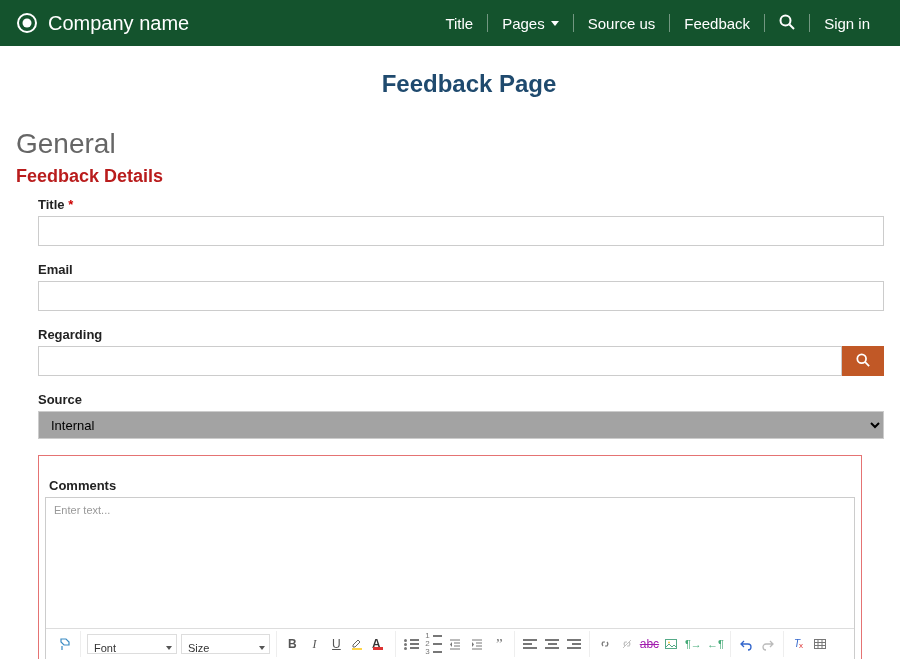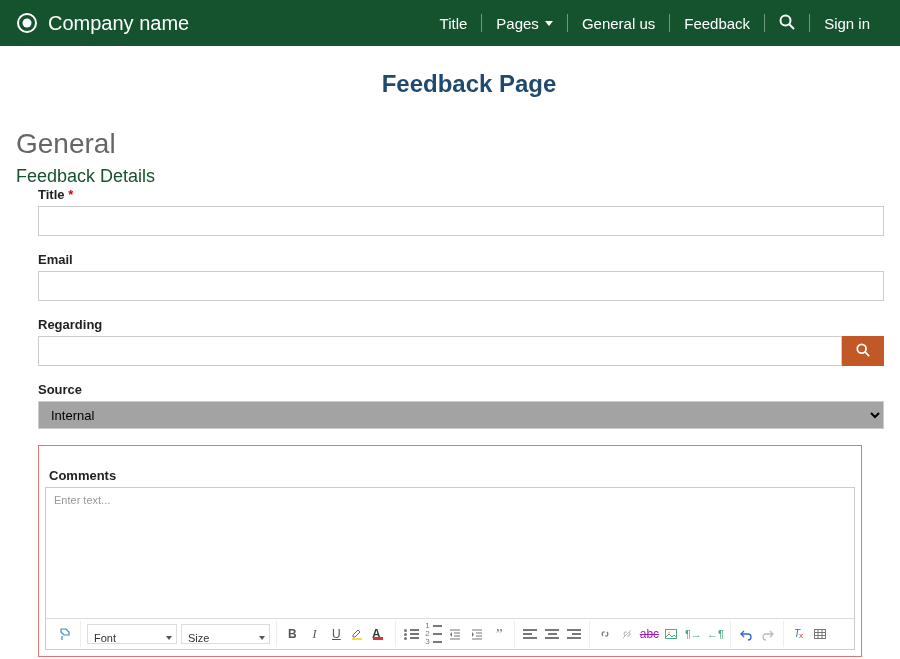--- a/index.html
+++ b/index.html
@@ -62,22 +62,23 @@
     padding: 0 16px 20px 16px;
   }
   .section-title {
     font-size: 28px;
     color: #666;
     font-weight: 400;
     margin-bottom: 6px;
   }
   .sub-title {
     font-size: 18px;
-    color: #14532d;
-    font-weight: 400;
+    color: #b91c1c;
+    font-weight: 700;
+    margin-bottom: 10px;
   }
   .form-group {
     margin: 0 0 16px 22px;
   }
   .form-label {
     font-size: 13px;
     font-weight: 700;
     margin-bottom: 4px;
     display: block;
   }
@@ -203,21 +204,21 @@
     <div class="nav-item">
         <span>Title</span>
       </div>
     <div class="nav-sep"></div>
     <div class="nav-item">
         <span>Pages</span>
         <span class="caret"></span>
       </div>
     <div class="nav-sep"></div>
     <div class="nav-item">
-        <span>General us</span>
+        <span>Source us</span>
       </div>
     <div class="nav-sep"></div>
     <div class="nav-item">
         <span>Feedback</span>
       </div>
     <div class="nav-sep"></div>
     <div class="nav-item">
       <span>
         <svg width="16" height="16" viewBox="0 0 16 16">
             <circle cx="6.5" cy="6.5" r="5" fill="none" stroke="#fff" stroke-width="2"></circle>

